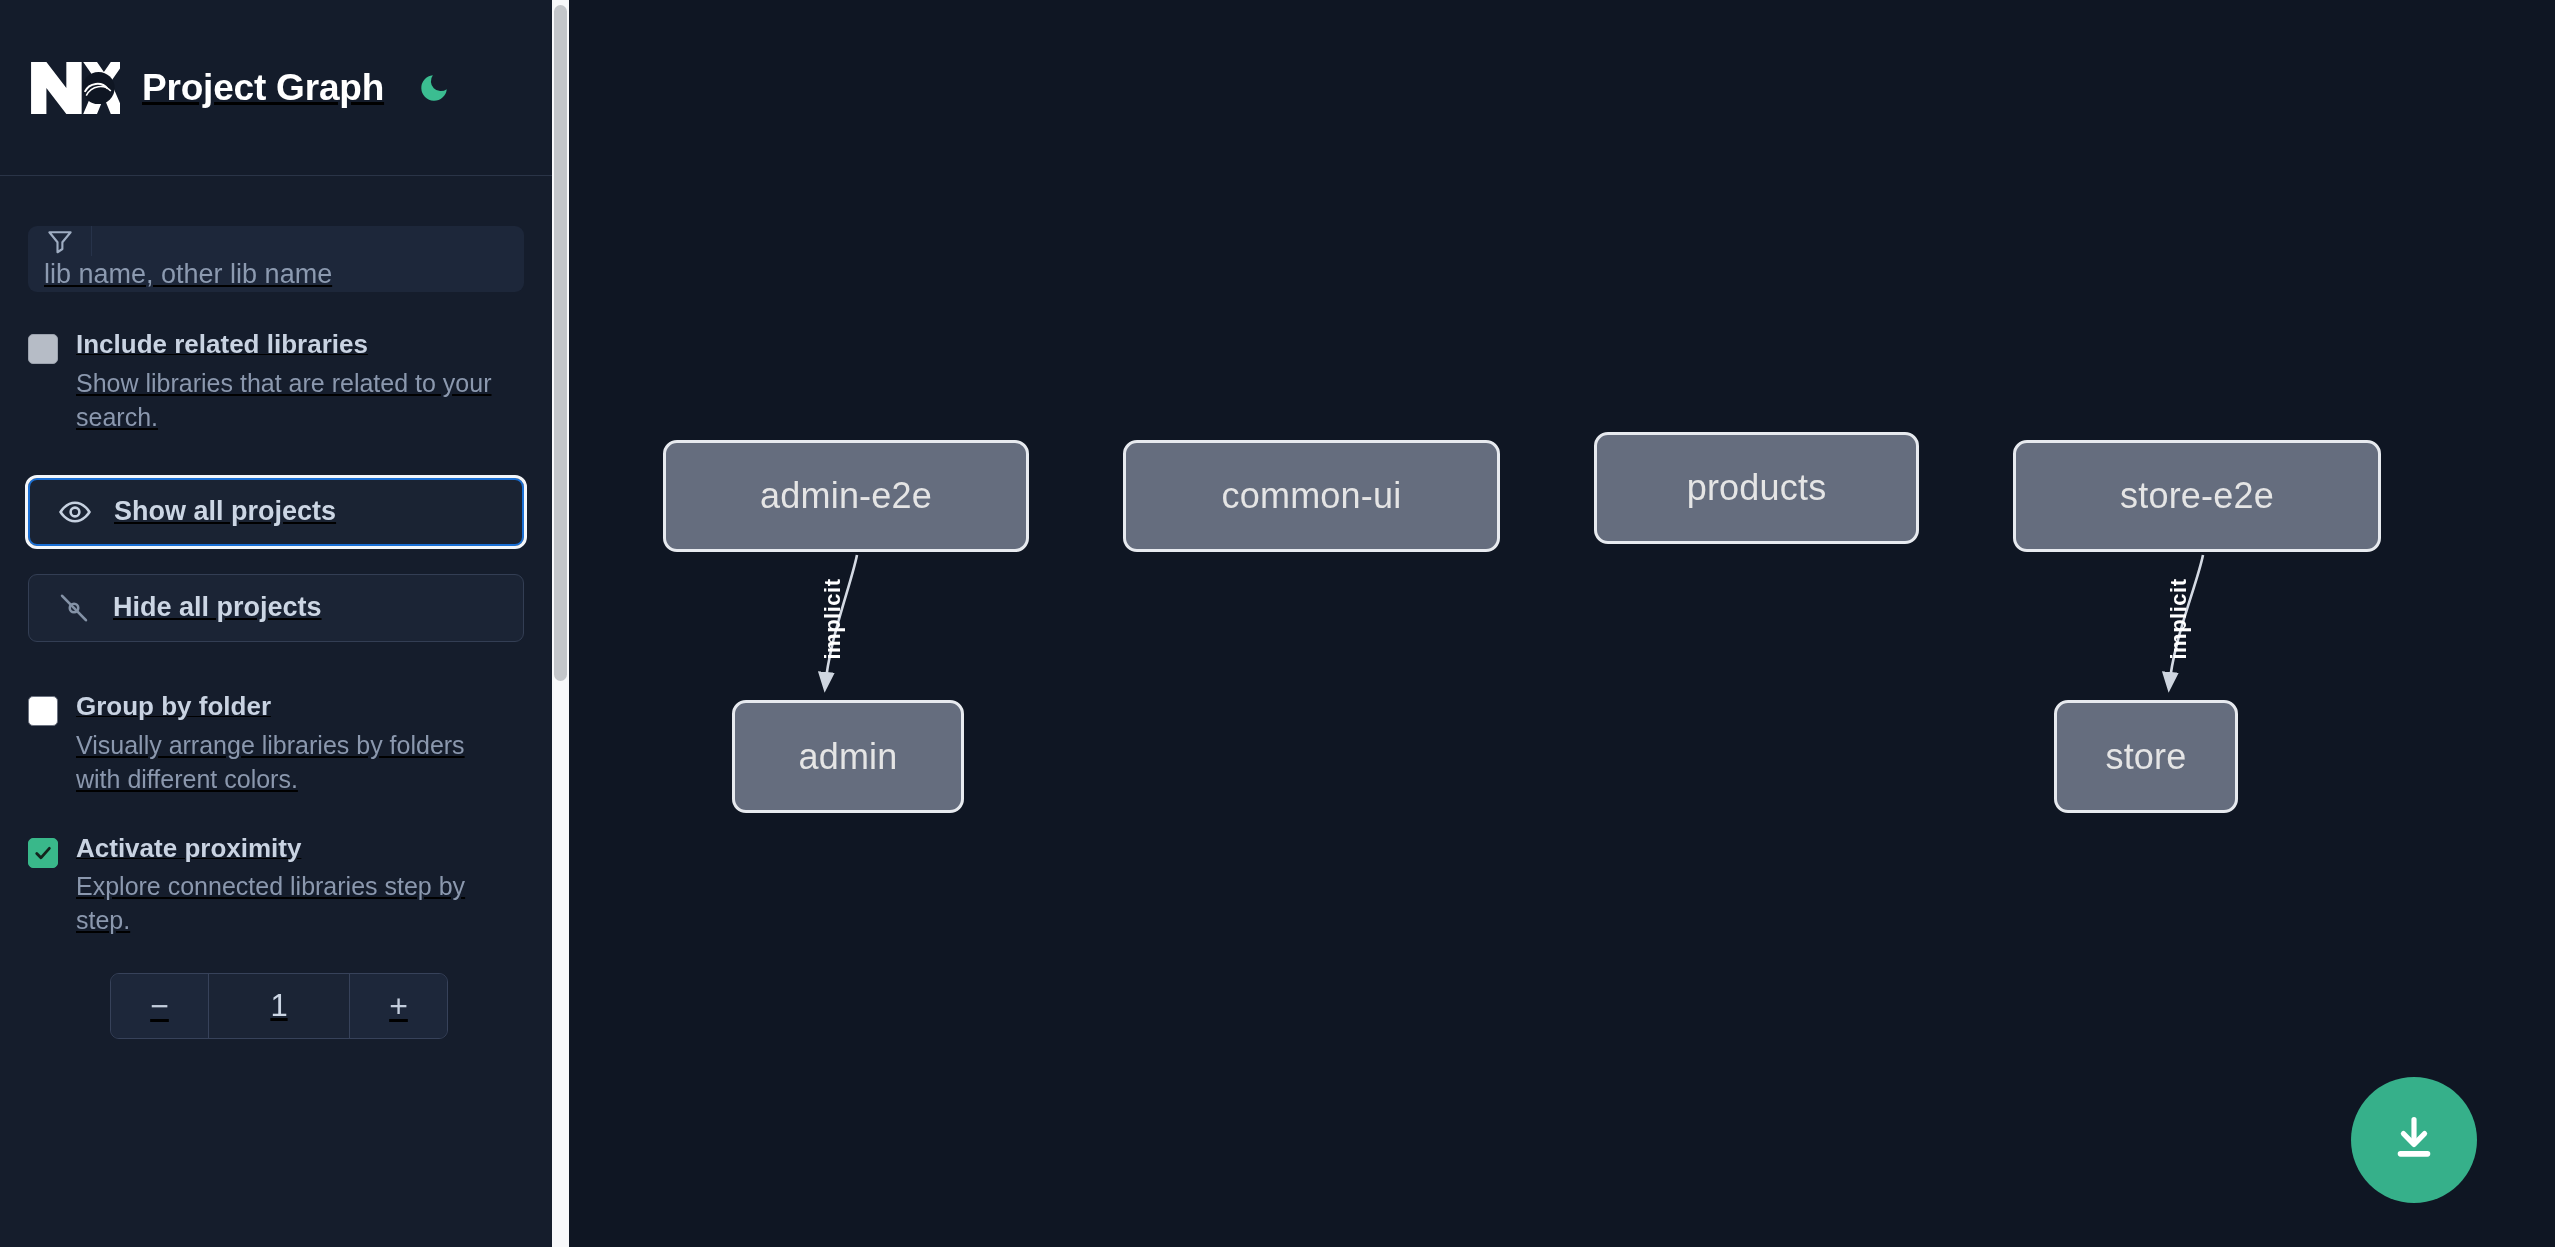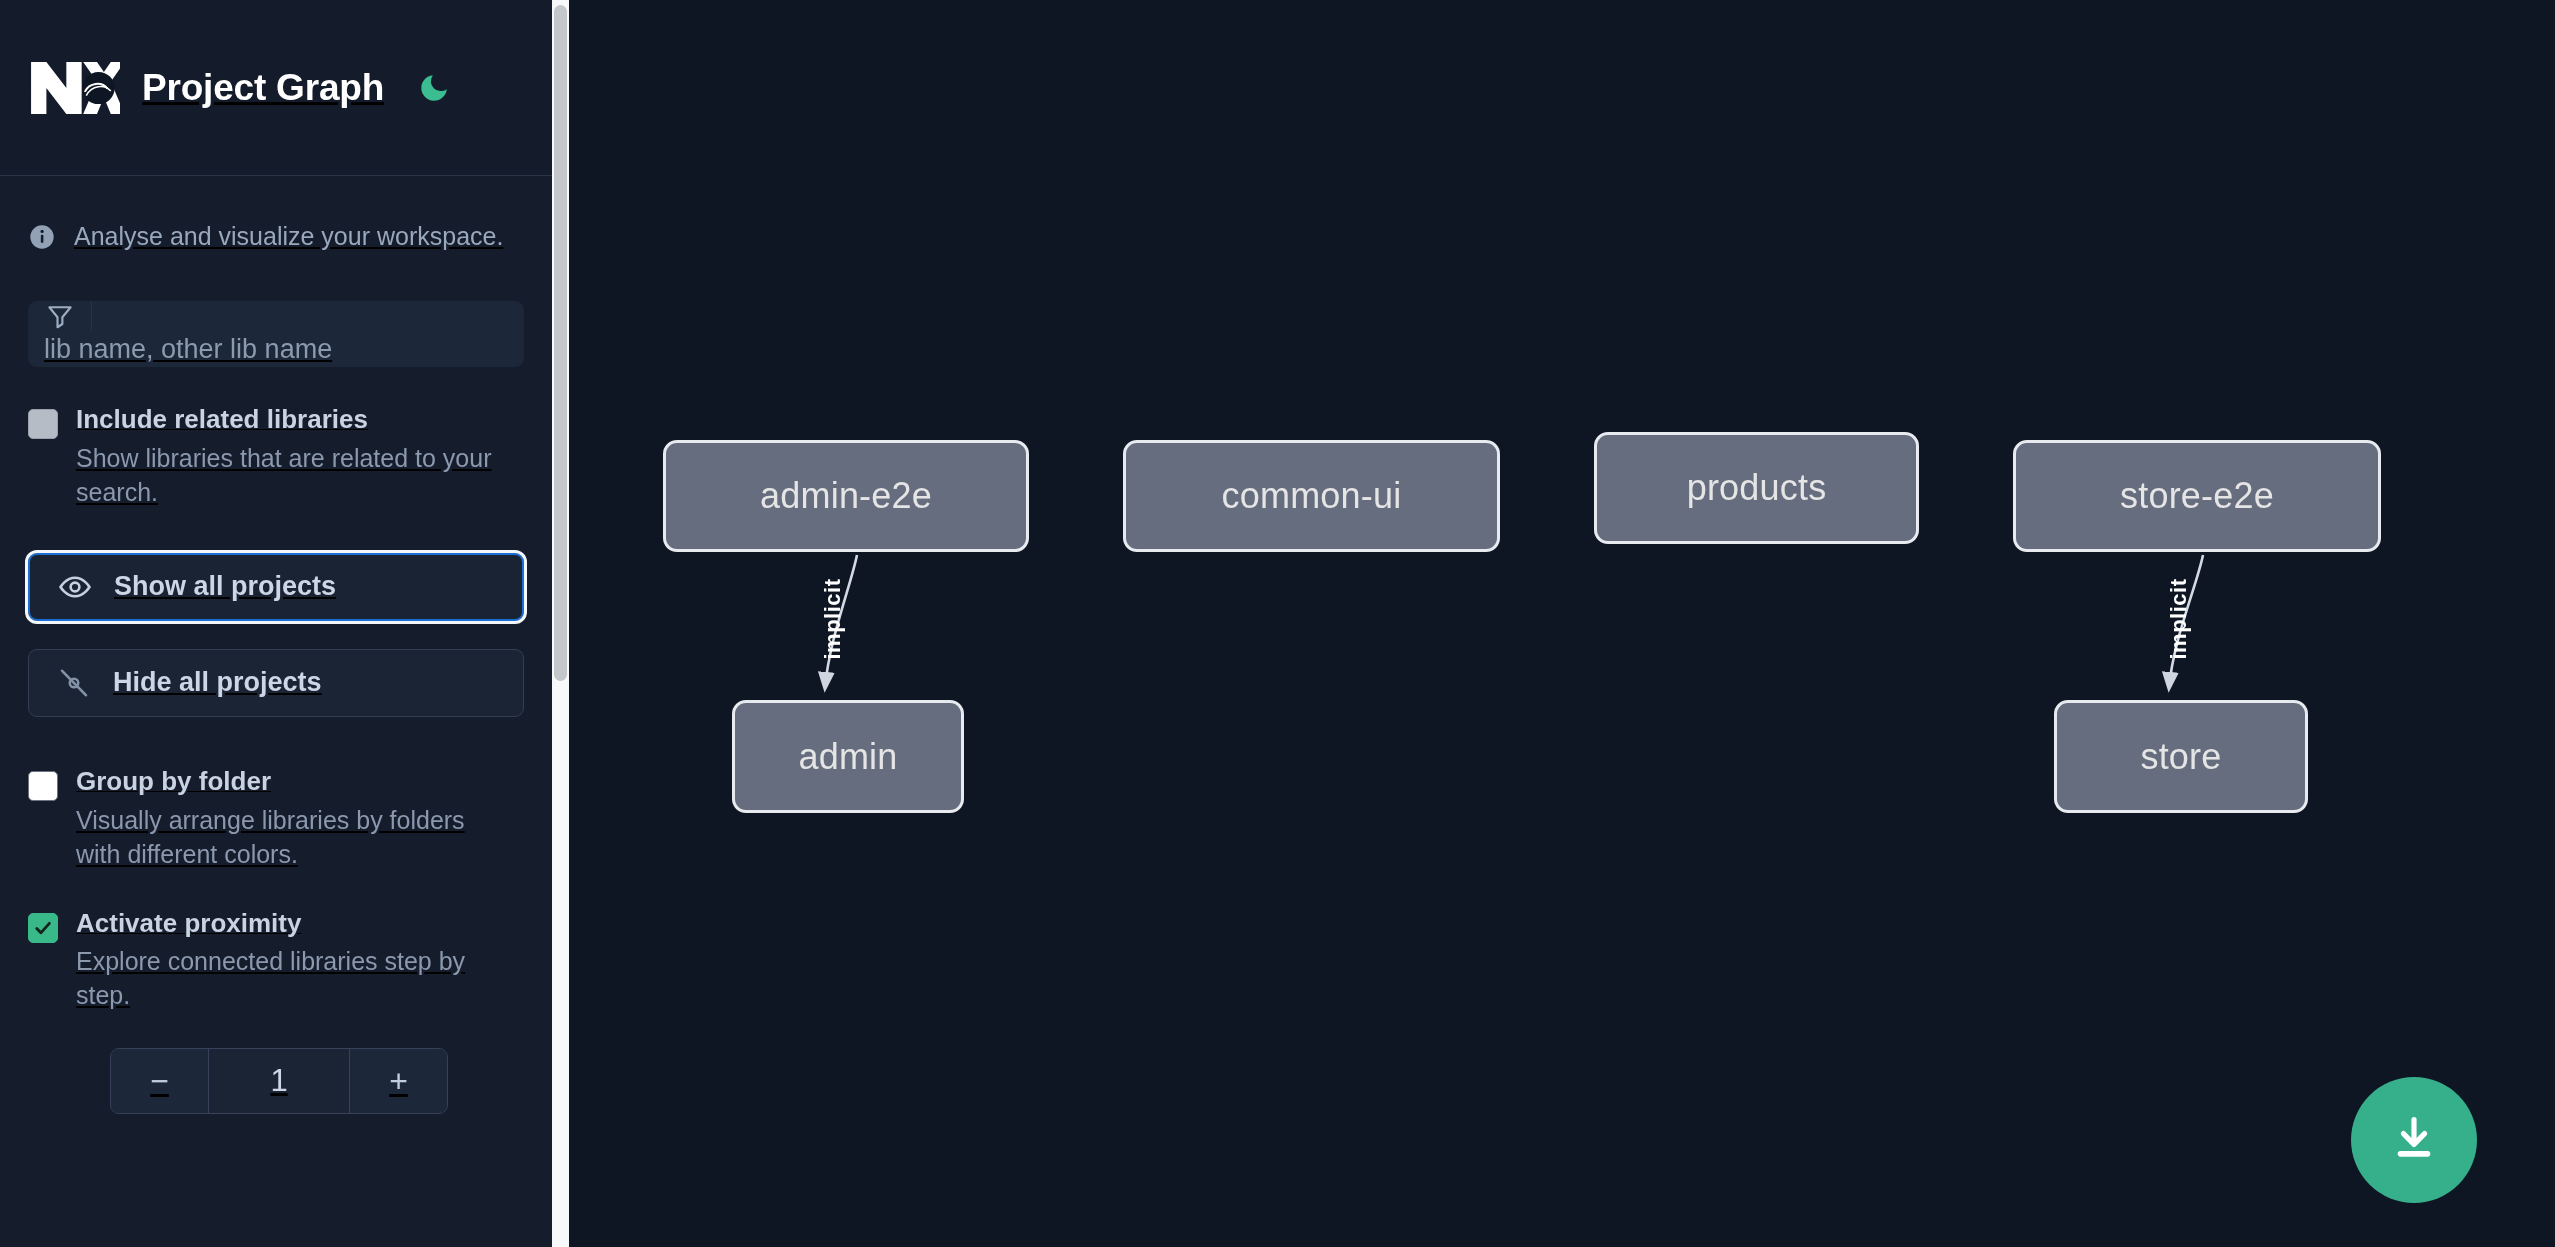--- a/index.html
+++ b/index.html
@@ -294,30 +294,20 @@
       <h1 class="app-title">Project Graph</h1>
       <span class="theme-toggle">
         <svg viewBox="0 0 24 24" width="34" height="34" aria-hidden="true">
           <path d="M21 12.8A9 9 0 1 1 11.2 3a7 7 0 0 0 9.8 9.8z" fill="#3bbd91"></path>
         </svg>
       </span>
     </div>
 
     <div class="sidebar-body">
 
-      <div class="tagline-row">
-        <span class="info-icon">
-          <svg viewBox="0 0 24 24" width="28" height="28" aria-hidden="true">
-            <circle cx="12" cy="12" r="10" fill="#93a1b6"></circle>
-            <rect x="11" y="10" width="2.2" height="7" rx="1" fill="#151d2c"></rect>
-            <circle cx="12.1" cy="7.2" r="1.4" fill="#151d2c"></circle>
-          </svg>
-        </span>
-        <span class="tagline-text">Analyse and visualize your workspace.</span>
-      </div>
 
       <div class="search-wrap">
         <span class="search-icon-box">
           <svg viewBox="0 0 24 24" width="30" height="30" aria-hidden="true">
             <path d="M3.5 5h17l-6.6 8v5.4L10 21v-8z" fill="none" stroke="#9fadc2" stroke-width="1.7" stroke-linejoin="round"></path>
           </svg>
         </span>
         <input class="search-input" type="text" value="" placeholder="lib name, other lib name" style="">
       </div>
 
@@ -407,21 +397,21 @@
     </div>
     <div class="node" id="node-2" style="left: 1025px; top: 432px; width: 325px; height: 112px;">
       <span class="node-label">products</span>
     </div>
     <div class="node" id="node-3" style="left: 1444px; top: 440px; width: 368px; height: 112px;">
       <span class="node-label">store-e2e</span>
     </div>
     <div class="node" id="node-4" style="left: 163px; top: 700px; width: 232px; height: 113px;">
       <span class="node-label">admin</span>
     </div>
-    <div class="node" id="node-5" style="left: 1485px; top: 700px; width: 254px; height: 113px;">
+    <div class="node" id="node-5" style="left: 1485px; top: 700px; width: 184px; height: 113px;">
       <span class="node-label">store</span>
     </div>
 
     <button id="download-fab">
       <span>
         <svg viewBox="0 0 24 24" width="54" height="54" aria-hidden="true">
           <path d="M12 3.4 v10.4" stroke="#ffffff" stroke-width="2.3" stroke-linecap="round" fill="none"></path>
           <path d="M7.3 9.6 L12 14.4 L16.7 9.6" stroke="#ffffff" stroke-width="2.3" stroke-linecap="round" stroke-linejoin="round" fill="none"></path>
           <path d="M6 18.6 h12" stroke="#ffffff" stroke-width="2.5" stroke-linecap="round" fill="none"></path>
         </svg>

